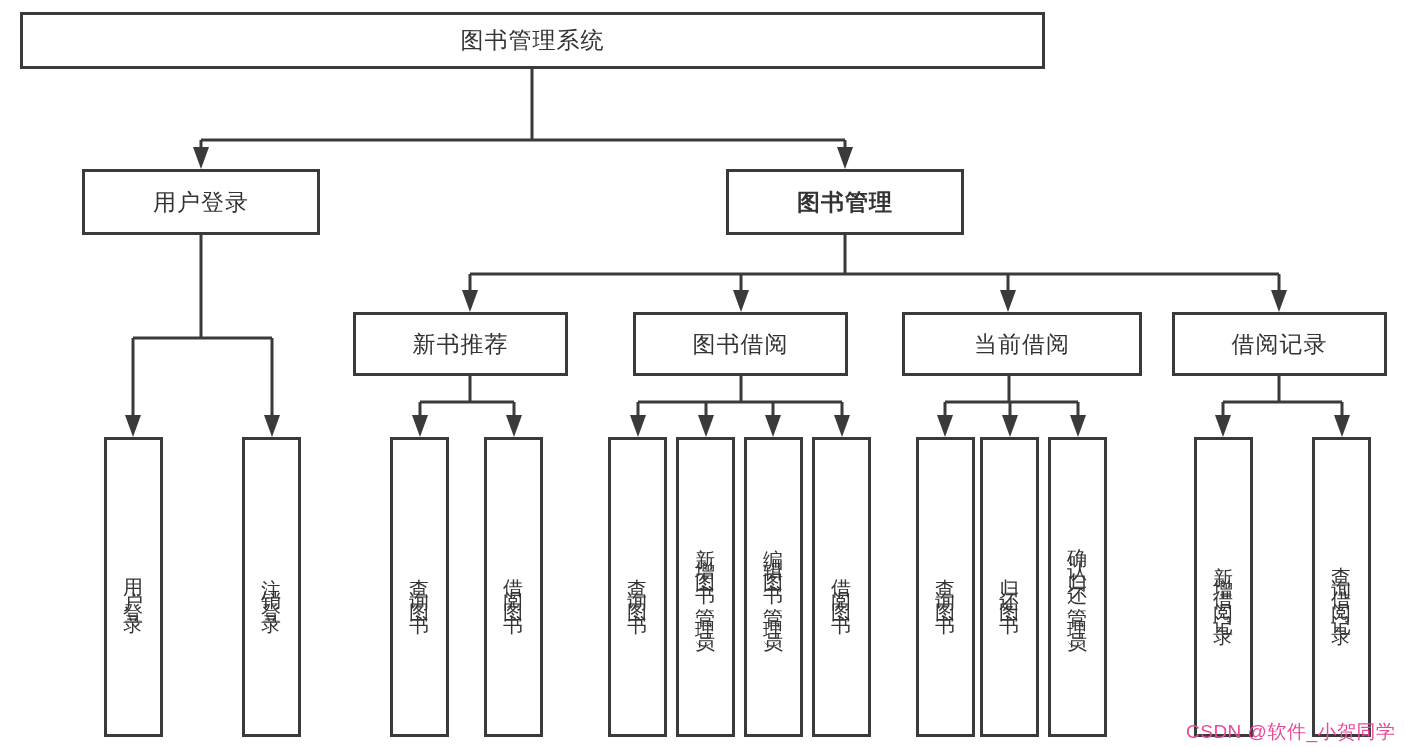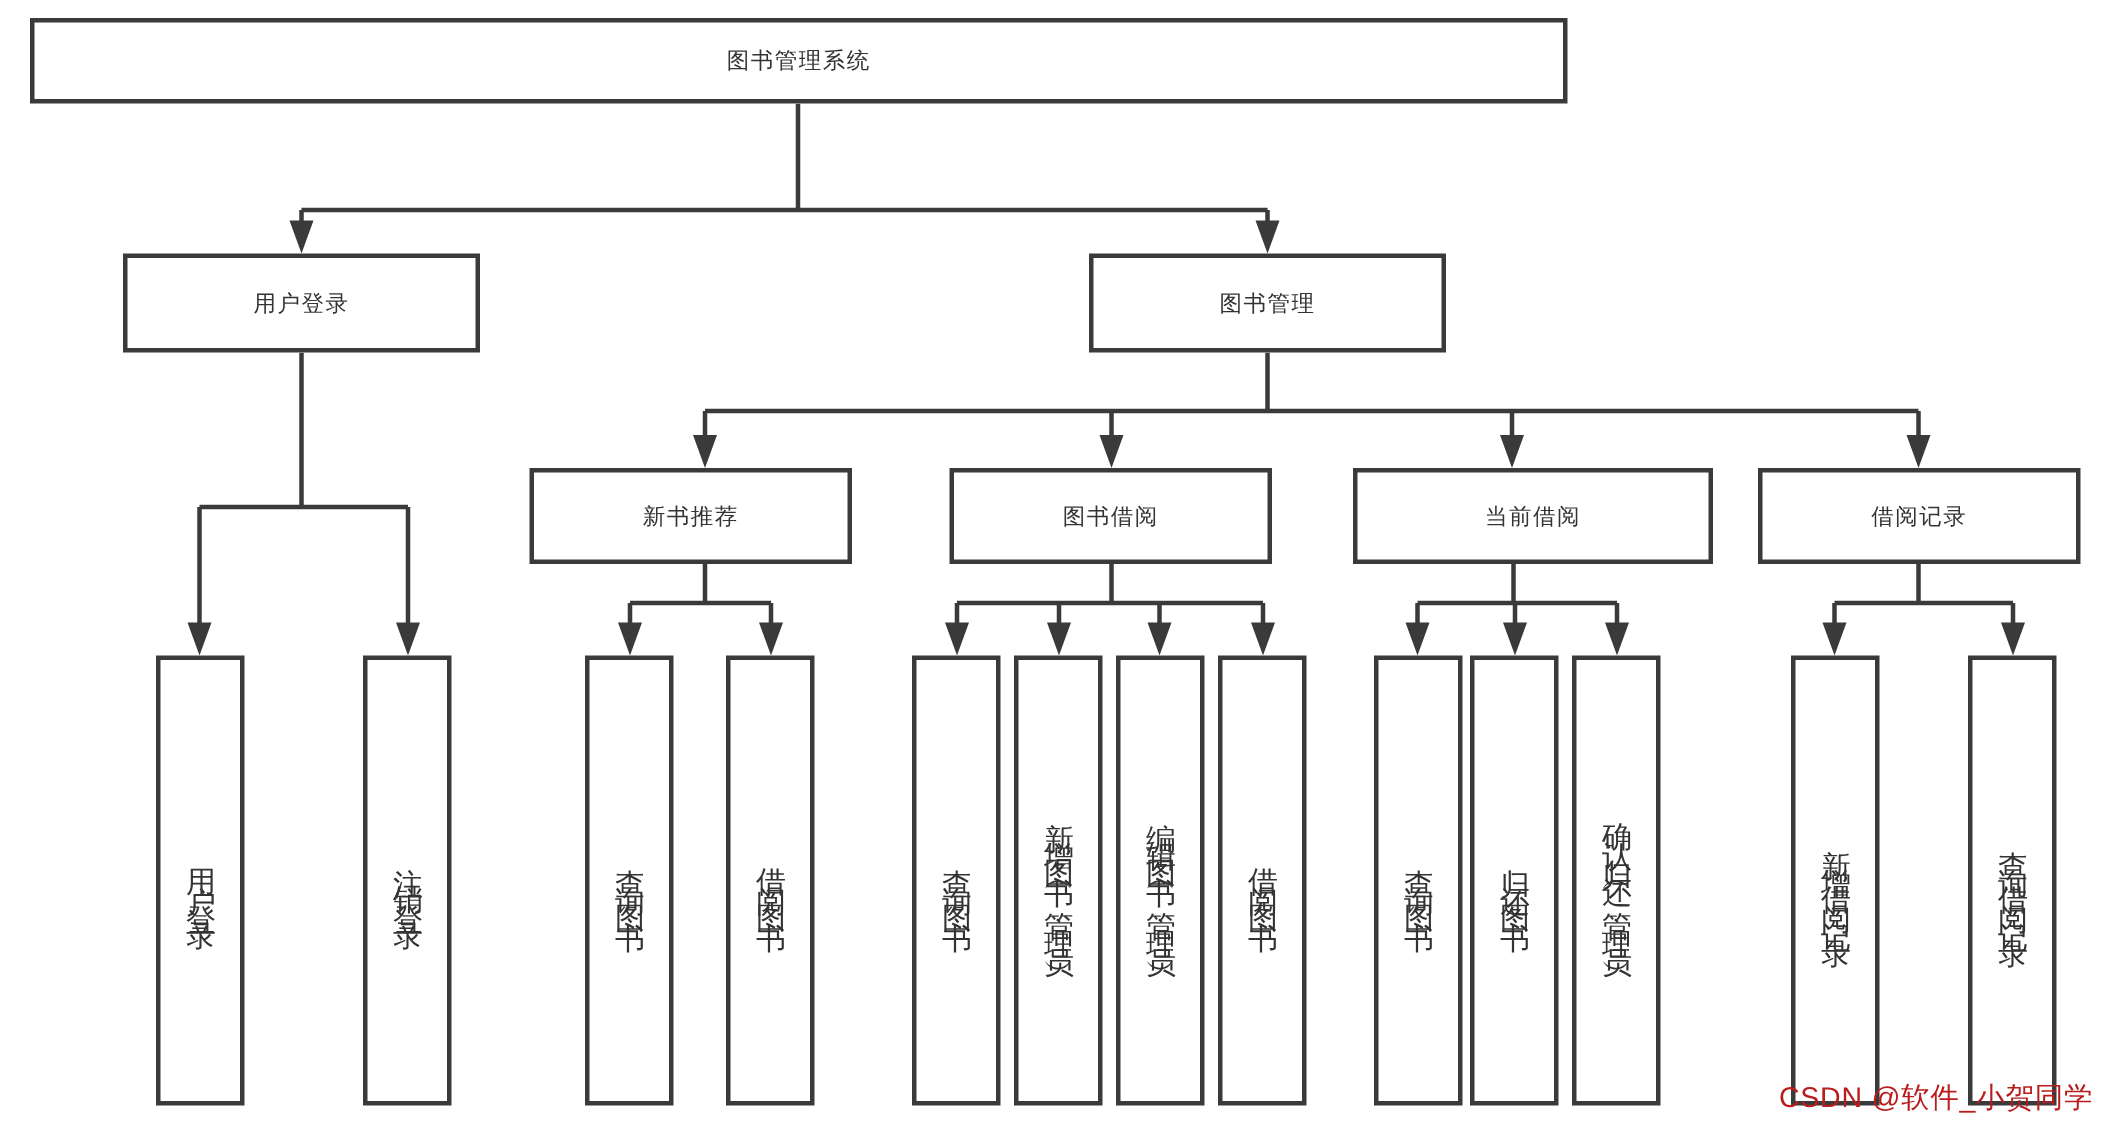--- a/index.html
+++ b/index.html
@@ -5,38 +5,38 @@
   html,body{margin:0;padding:0;}
   body{
     width:1405px;height:747px;position:relative;background:#ffffff;
     font-family:"Liberation Sans","DejaVu Sans",sans-serif;
     color:#333333;overflow:hidden;
   }
   .node{
     position:absolute;box-sizing:border-box;
     border:3px solid #3a3a3a;background:#ffffff;
     display:flex;align-items:center;justify-content:center;
-    font-size:15px;letter-spacing:1px;color:#333333;
+    font-size:23px;letter-spacing:1px;color:#333333;
   }
   .leaf{
     font-size:20px;
   }
   .leaf .vtext{
     writing-mode:vertical-rl;text-orientation:mixed;
     letter-spacing:12px;line-height:1.0;
   }
   #connectors{position:absolute;left:0;top:0;width:1405px;height:747px;}
   .watermark{
     position:absolute;left:1186px;top:719px;
-    font-size:19px;color:#b91c1c;letter-spacing:0.5px;white-space:nowrap;
+    font-size:19px;color:#ec4899;letter-spacing:0.5px;white-space:nowrap;
   }
   
   #n-root{left:20px;top:12px;width:1025px;height:57px;}
   #n-user-login{left:82px;top:169px;width:238px;height:66px;}
-  #n-book-mgmt{left:726px;top:169px;width:238px;height:66px;}
+  #n-book-mgmt{left:726px;top:169px;width:238px;height:66px;font-weight:bold;}
   #n-new-book-rec{left:353px;top:312px;width:215px;height:64px;}
   #n-book-borrow{left:633px;top:312px;width:215px;height:64px;}
   #n-current-borrow{left:902px;top:312px;width:240px;height:64px;}
   #n-borrow-record{left:1172px;top:312px;width:215px;height:64px;text-align:right;}
   .leaf{top:437px;width:59px;height:300px;}
   #l-user-login{left:104px;}
   #l-logout{left:242px;}
   #l-rec-query{left:390px;}
   #l-rec-borrow{left:484px;}
   #l-bb-query{left:608px;}

